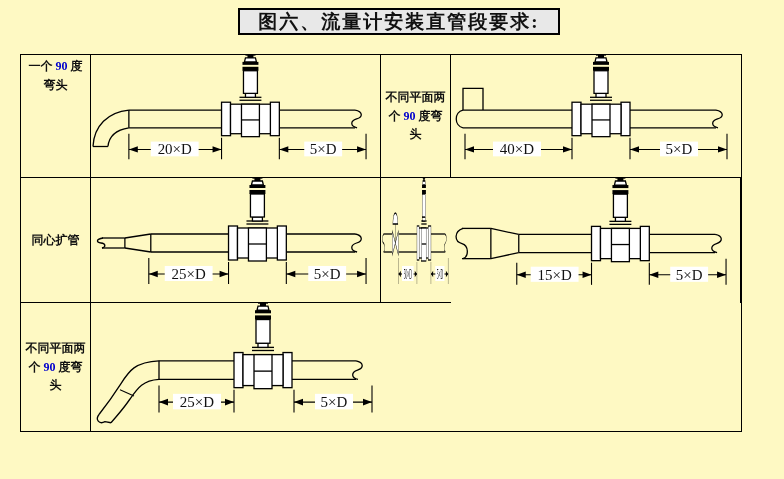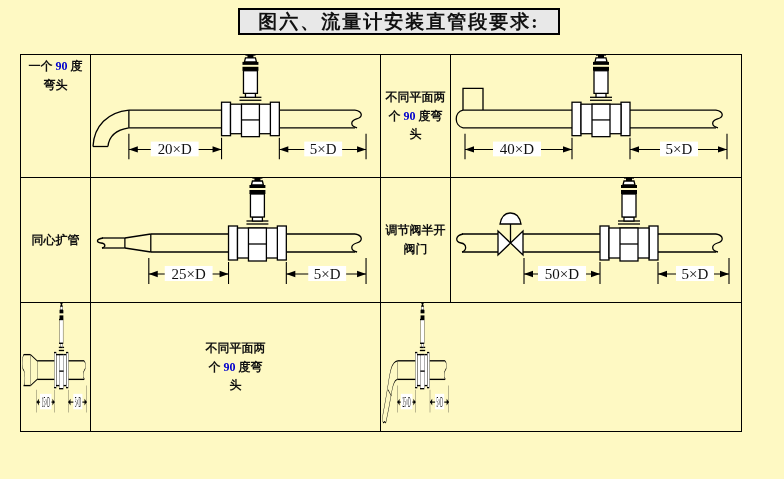--- a/index.html
+++ b/index.html
@@ -193,23 +193,20 @@
           <line class="dim" x1="276" y1="80" x2="276" y2="106"></line>
           <line class="dim" x1="196" y1="96" x2="276" y2="96"></line>
           <polygon class="ah" points="196,96 205,92.8 205,99.2"></polygon>
           <polygon class="ah" points="276,96 267,92.8 267,99.2"></polygon>
           <rect class="bgr" x="218" y="88" width="38" height="15"></rect>
           <text class="dt" x="237" y="101" text-anchor="middle">5×D</text>
         </g>
       </svg>
     </div>
 
-    <div class="cell lcell br bb">
-      <div class="ltext"><span>调节阀半开阀门</span><span class="num"></span><span></span></div>
-    </div>
 
     <div class="cell dcell bb">
       <svg viewBox="0 0 290 124" preserveAspectRatio="none">
         <g>
           <path class="pl" d="M 12,56 C 4,57.5 4,64 10,65 C 16,66 16,72.5 11,74"></path>
           <line class="pl" x1="11" y1="56" x2="47" y2="56"></line>
           <line class="pl" x1="11" y1="74" x2="47" y2="74"></line>
           <line class="pl" x1="72" y1="56" x2="149" y2="56"></line>
           <line class="pl" x1="72" y1="74" x2="149" y2="74"></line>
           <line class="pl" x1="207" y1="56" x2="265" y2="56"></line>

